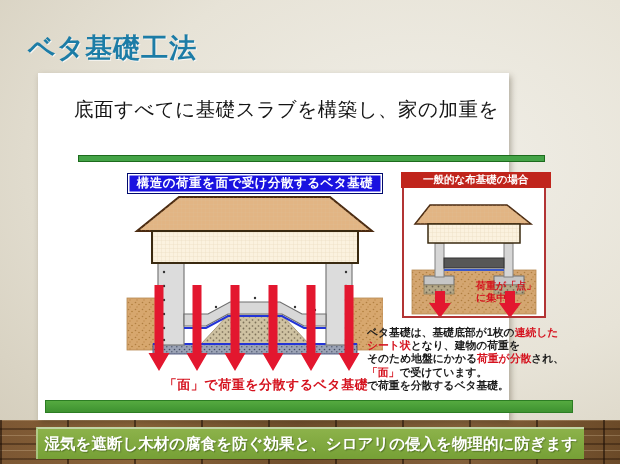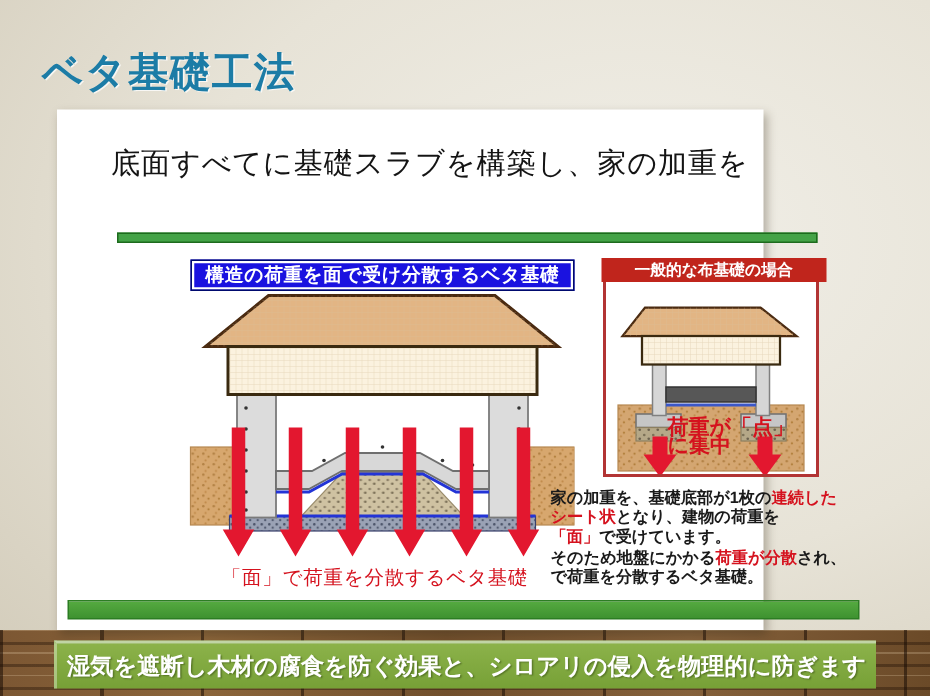--- a/index.html
+++ b/index.html
@@ -38,35 +38,35 @@
   }
   .blue-label{
     position:absolute; left:89px; top:100px; width:256px; height:21px;
     background:#1a12e0; border:1px solid #000a6e;
     box-shadow:inset 0 0 0 1.5px #ffffff;
     color:#fff; font-weight:bold; font-size:12.5px;
     display:flex; align-items:center; justify-content:center; letter-spacing:.5px;
   }
   .left-svg{ position:absolute; left:75px; top:95px; }
   .left-caption{
-    position:absolute; left:77px; top:303px; width:270px;
-    text-align:center; color:#d5121e; font-weight:normal; font-size:13px; letter-spacing:.5px;
+    position:absolute; left:93px; top:303px; width:270px;
+    text-align:center; color:#d5121e; font-weight:bold; font-size:13px; letter-spacing:.5px;
   }
   .right-box{
     position:absolute; left:364px; top:105px; width:144px; height:140px;
     border:2px solid #b23434; background:#fff;
   }
   .right-label{
     position:absolute; left:-3px; top:-8px;
     background:#c0251c; color:#fff; font-weight:bold; font-size:10.5px;
     padding:1px 22px; white-space:nowrap;
   }
   .right-caption{
-    position:absolute; left:41px; top:100px;
-    color:#d5121e; font-weight:bold; font-size:14px; line-height:12px; white-space:nowrap;font-family:Liberation Serif, serif;
+    position:absolute; left:72px; top:100px;
+    color:#d5121e; font-weight:bold; font-size:10px; line-height:12px; white-space:nowrap;
   }
   .desc{
     position:absolute; left:329px; top:253px; width:208px;
     font-size:10.8px; line-height:13.2px; font-weight:bold; color:#1a1a1a;
   }
   .desc .red{ color:#d5121e; }
   .card-bottom-bar{
     position:absolute; left:7px; top:327px; width:528px; height:13px;
     background:linear-gradient(180deg,#55aa40,#3e9230);
     border:1px solid #2c7d23;
@@ -231,24 +231,24 @@
         </g>
       </svg>
 
       <div class="right-caption">
         <div>荷重が「点」</div>
         <div>に集中</div>
       </div>
     </div>
 
     <div class="desc">
-        <div><span>家の加重を、基礎底部が1枚の</span><span class="red">連続した</span></div>
+        <div><span>ベタ基礎は、基礎底部が1枚の</span><span class="red">連続した</span></div>
         <div><span class="red">シート状</span><span>となり、建物の荷重を</span></div>
+        <div><span>そのため地盤にかかる</span><span class="red">荷重が分散</span><span>され、</span></div>
         <div><span class="red">「面」</span><span>で受けています。</span></div>
-        <div><span>そのため地盤にかかる</span><span class="red">荷重が分散</span><span>され、</span></div>
         <div><span>で荷重を分散するベタ基礎。</span></div>
       </div>
 
     <div class="card-bottom-bar"></div>
   </div>
 
   <div class="banner">湿気を遮断し木材の腐食を防ぐ効果と、シロアリの侵入を物理的に防ぎます</div>
 </div>
 
 </body></html>

